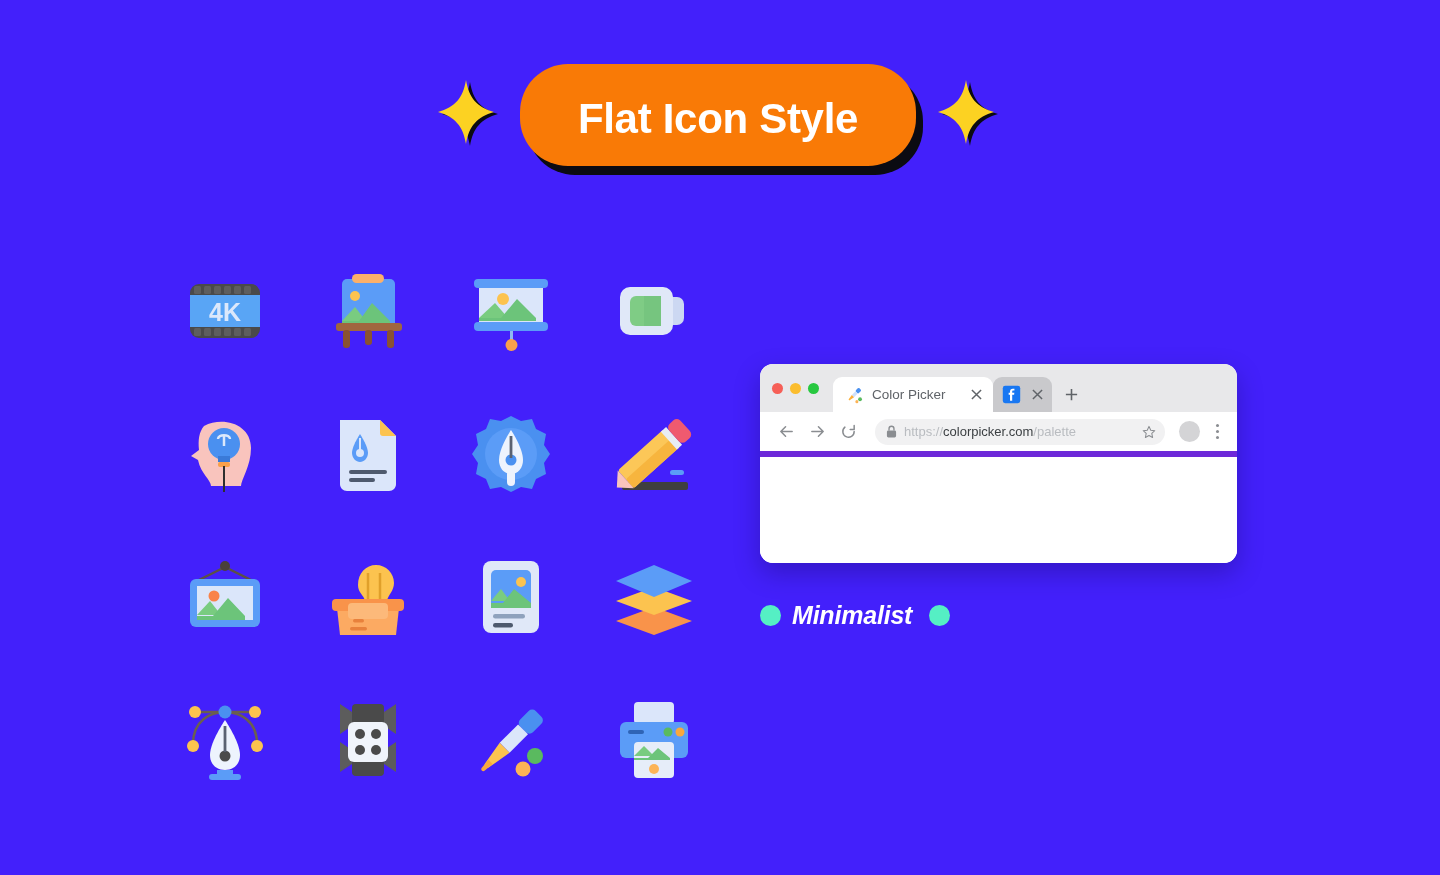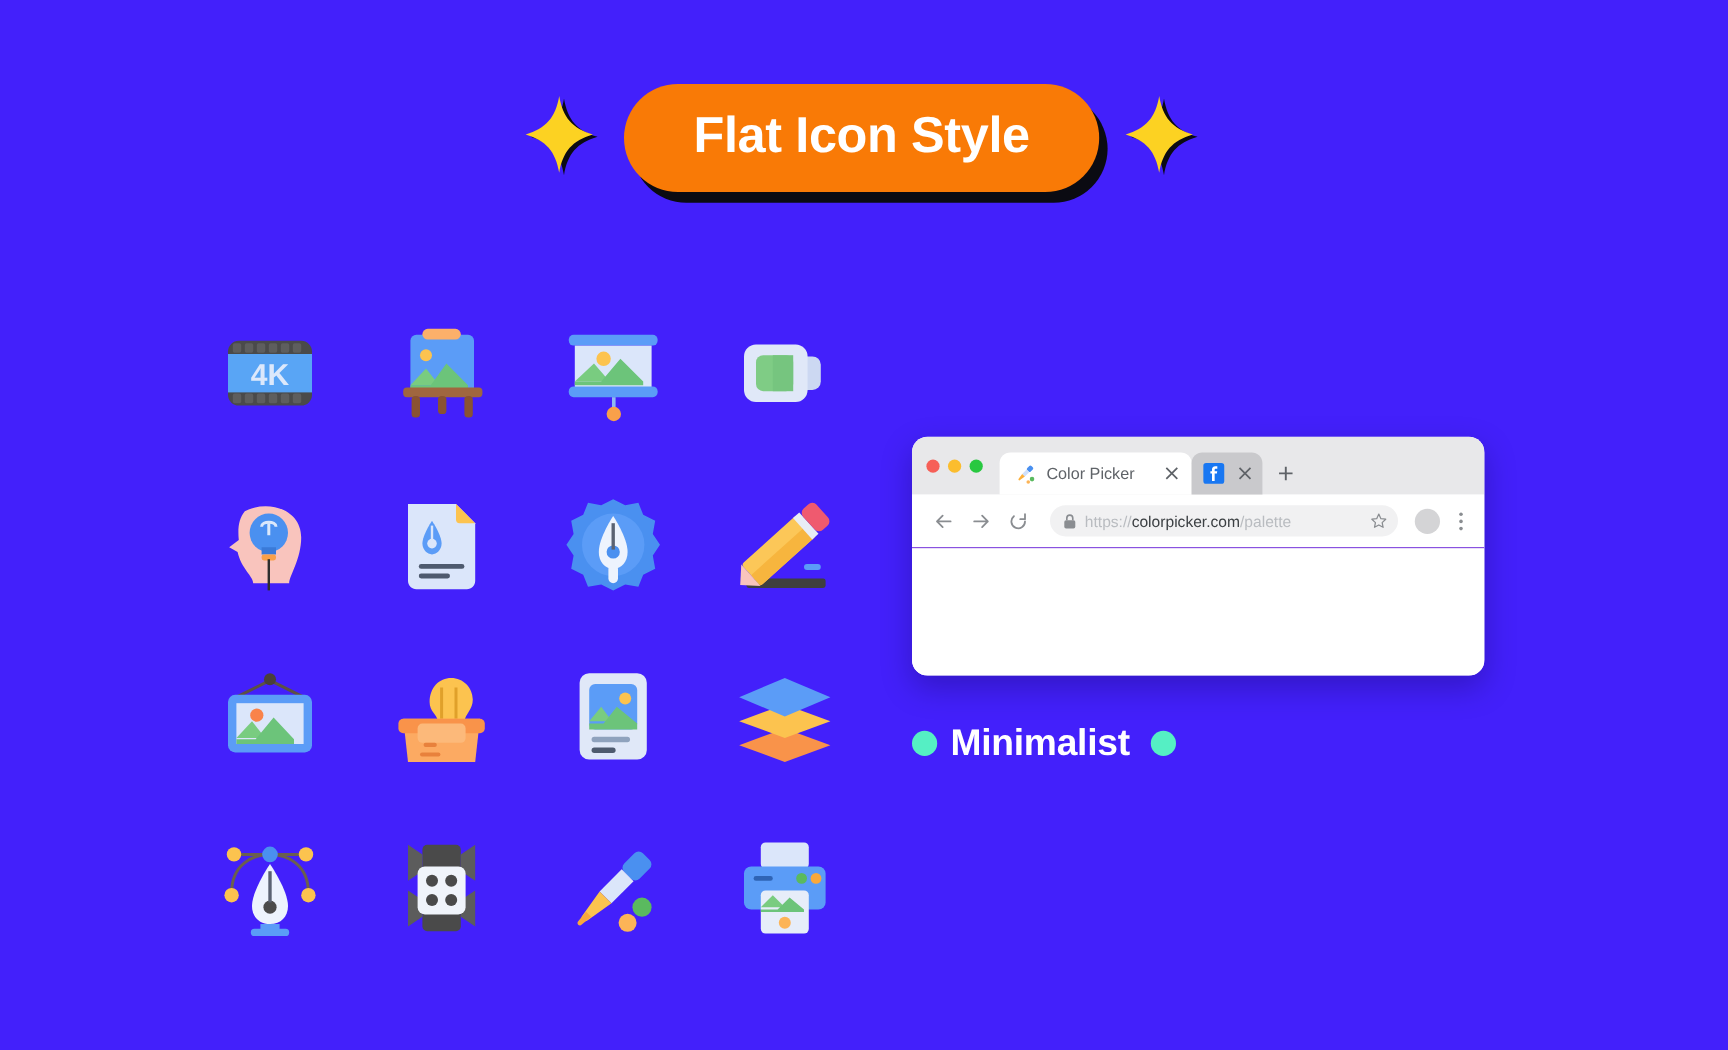--- a/index.html
+++ b/index.html
@@ -32,21 +32,21 @@
     align-items: center;
     gap: 18px;
     transform: translateX(-2px);
   }
   .sparkle { width: 68px; height: 78px; display: block; flex: none; }
   .title-badge {
     position: relative;
     background: #f97a06;
     color: #ffffff;
     border-radius: 48px;
-    padding: 22px 58px 26px;
+    padding: 34px 58px 26px;
     font-size: 42px;
     font-weight: bold;
     letter-spacing: -0.3px;
     line-height: 1;
     box-shadow: 7px 9px 0 #0b0b12;
     white-space: nowrap;
   }
 
   
   .icon-grid {
@@ -134,21 +134,21 @@
   }
   .newtab svg { width: 15px; height: 15px; display: block; }
 
   .toolbar {
     height: 45px;
     background: #ffffff;
     display: flex;
     align-items: center;
     padding: 0 11px 0 13px;
     gap: 5px;
-    border-bottom: 1px solid #6d28d9;
+    border-bottom: 6px solid #6d28d9;
     flex: none;
   }
   .navbtn {
     width: 26px; height: 26px;
     display: flex; align-items: center; justify-content: center;
     color: #8a8d91;
     flex: none;
   }
   .navbtn svg { width: 17px; height: 17px; display: block; }
   .omnibox {
@@ -206,24 +206,25 @@
     gap: 11px;
   }
   .bullet {
     width: 21px; height: 21px;
     border-radius: 50%;
     background: #55efc4;
     flex: none;
   }
   .feature-label {
     color: #ffffff;
-    font-size: 31px;
+    font-size: 25px;
     font-weight: bold;
     letter-spacing: -0.2px;
     white-space: nowrap;
+    font-style: italic;
   }
 </style>
 </head>
 <body>
 
 <div class="header">
   <div class="header-row">
 
     <svg class="sparkle" viewBox="0 0 68 78">
       <path d="M36 6 C39 24 47 33 64 38 C47 43 39 52 36 70 C33 52 25 43 8 38 C25 33 33 24 36 6 Z" fill="#0b0b12"></path>

